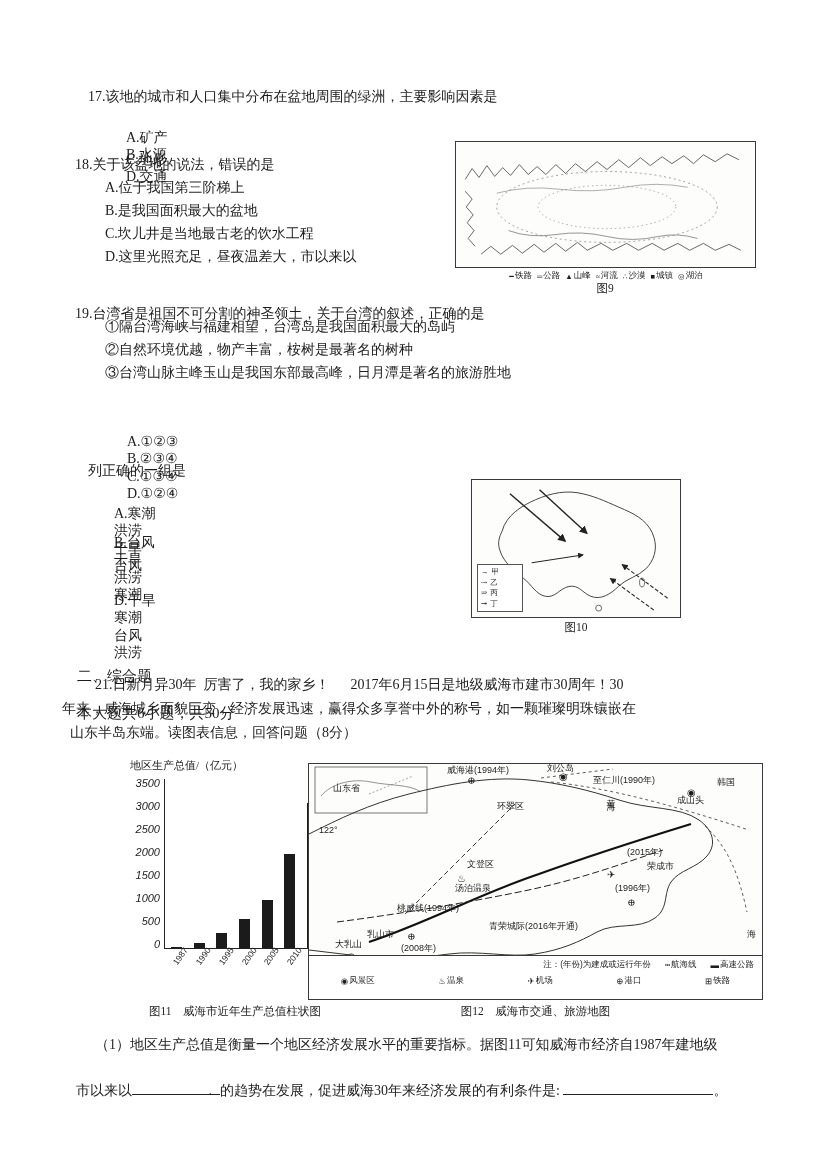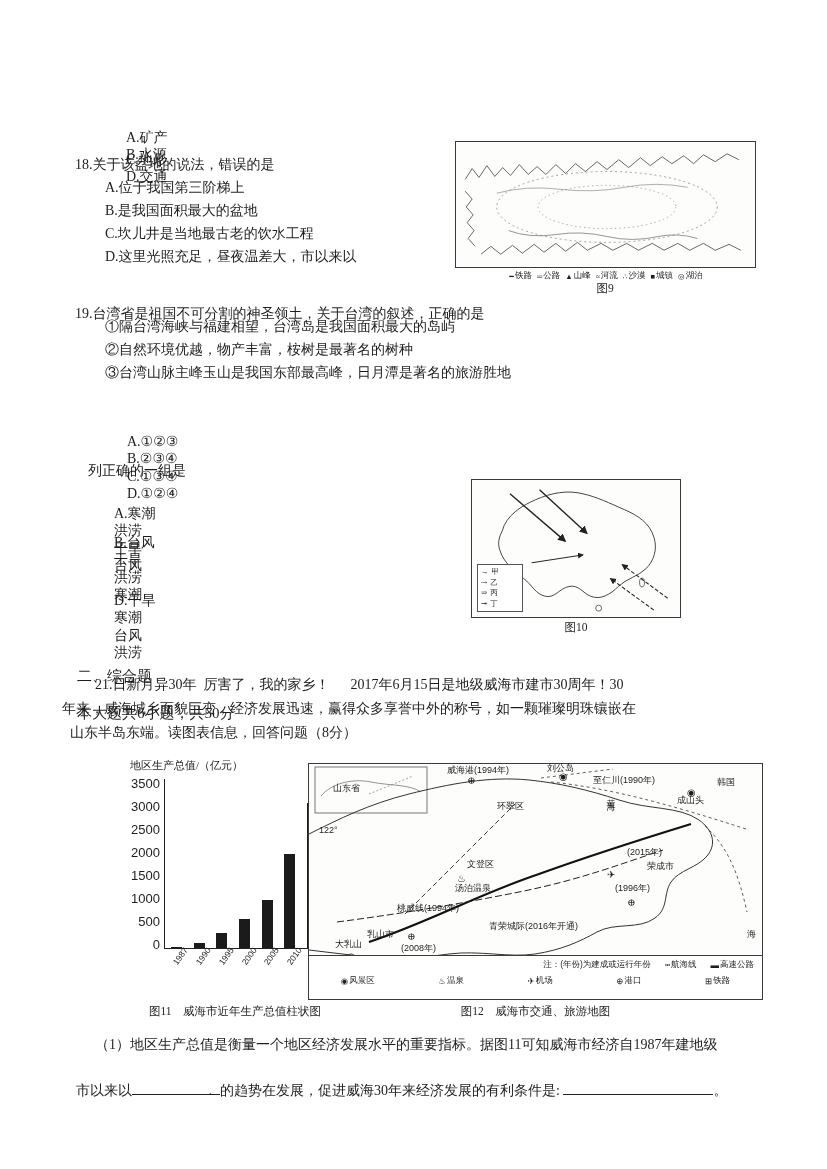--- a/index.html
+++ b/index.html
@@ -16,22 +16,22 @@
   .caption { position:absolute; text-align:center; font-size:11.5px; font-weight:normal; white-space:pre; }
   .legend-row { position:absolute; display:flex; gap:5px; font-size:8.5px; justify-content:center; white-space:nowrap; }
   .legend-item { display:inline-flex; align-items:center; gap:1px; }
   .legend-item .sym { font-size:7.5px; }
 
   
   .chart { position:absolute; }
   .chart-title { font-size:11px; padding-left:2px; white-space:pre; }
   .chart-body { display:flex; height:170px; margin-top:6px; }
   .y-axis { width:36px; display:flex; flex-direction:column; justify-content:space-between;
-            align-items:flex-end; font-size:13px; line-height:9px; padding-right:4px;
-            font-family:"Liberation Sans",sans-serif; }
+            align-items:flex-end; font-size:11px; line-height:9px; padding-right:4px;
+            font-family:"Liberation Sans",sans-serif;font-style:italic; }
   .plot { flex:1; border-left:1.5px solid #222; border-bottom:1.5px solid #222;
           display:flex; align-items:flex-end; justify-content:space-around; }
   .bar { width:11px; background:#1b1b1b; }
   .x-axis { display:flex; margin-left:36px; font-size:8.5px; font-family:"Liberation Sans",sans-serif; }
   .xlab { flex:1; text-align:center; transform:rotate(-55deg) translate(-3px,3px);
           transform-origin:top center; white-space:nowrap; height:36px; }
   .x-unit { position:absolute; right:-6px; top:194px; font-size:9px; white-space:pre; }
 
   
   .fig10-legend { position:absolute; left:5px; bottom:5px; width:46px; border:1px solid #555;
@@ -48,20 +48,21 @@
   .f12-top { display:flex; justify-content:flex-end; gap:14px; padding:3px 8px 0 8px; }
   .f12-bottom { display:flex; justify-content:space-around; padding-top:4px; }
 
   .blank { display:inline-block; border-bottom:1px solid #222; height:15px; vertical-align:baseline; }
 </style>
 </head>
 <body>
 
 <div class="page">
 
+  <div class="t" style="left:88px; top:88px">17.该地的城市和人口集中分布在盆地周围的绿洲，主要影响因素是</div>
   <div class="t" style="left:112px; top:111px">
     <span class="opt" style="width:98px">A.矿产</span>
     <span class="opt">B.水源</span>
   </div>
   <div class="t" style="left:112px; top:133px">
     <span class="opt" style="width:98px">C.地形</span>
     <span class="opt">D.交通</span>
   </div>
 
   <div class="t" style="left:75px; top:156px">18.关于该盆地的说法，错误的是</div>

